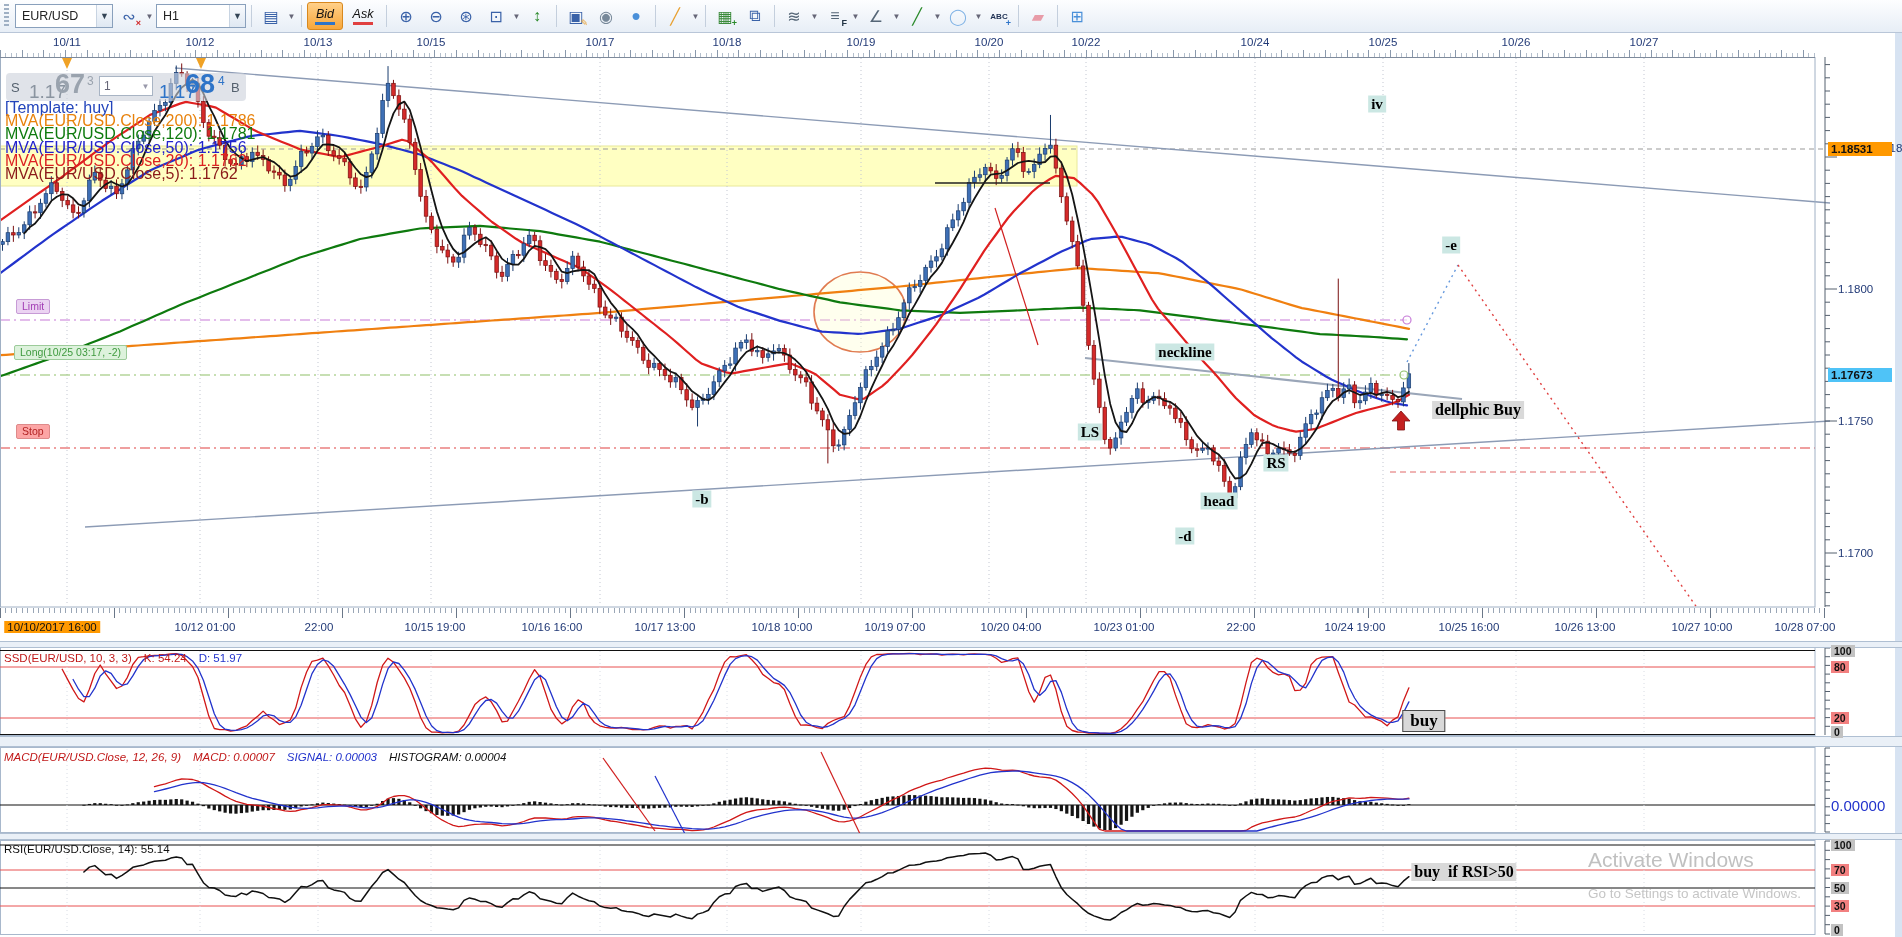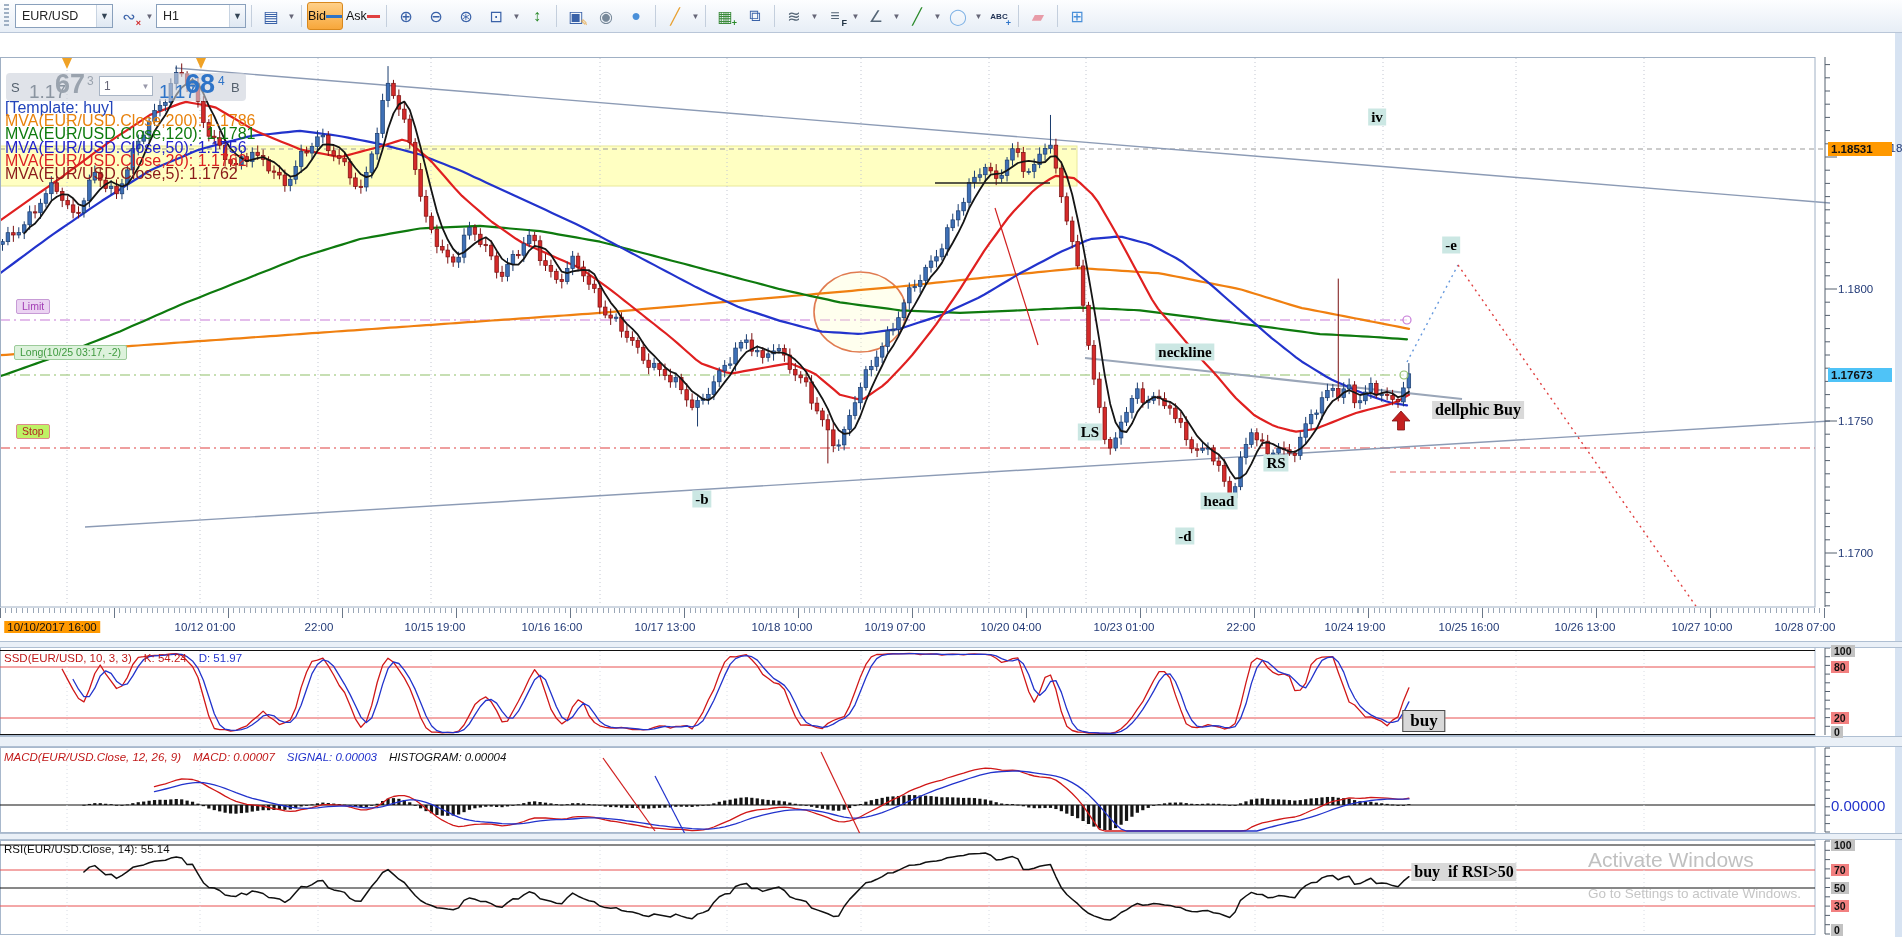--- a/index.html
+++ b/index.html
@@ -14,22 +14,22 @@
   .grip{width:5px;height:24px;margin-right:4px;
     background:repeating-linear-gradient(#9FB0C4 0 2px,transparent 2px 4px);}
   .combo{height:22px;background:#fff;border:1px solid #89A0BC;display:flex;align-items:center;font-size:12.5px;color:#222;}
   .combo .cv{padding:0 6px;flex:1;}
   .combo .ca{width:15px;text-align:center;color:#345;font-size:9px;border-left:1px solid #C8D4E2;align-self:stretch;display:flex;align-items:center;justify-content:center;background:linear-gradient(#F8FAFD,#DFE8F2);}
   .tbtn{height:24px;min-width:26px;display:flex;align-items:center;justify-content:center;border:1px solid transparent;border-radius:2px;font-size:16px;position:relative;}
   .tbtn .sub{position:absolute;right:1px;bottom:0;font-size:9px;font-weight:bold;}
   .tbtn.small{font-size:8px;font-weight:bold;letter-spacing:0;}
   .tcaret{width:9px;font-size:8px;color:#667;text-align:center;}
   .sep{width:1px;height:22px;background:#C4CFDD;margin:0 3px;}
-  .pxbtn{height:26px;width:34px;display:flex;flex-direction:row;align-items:center;justify-content:center;
-    font-size:12.5px;border:1px solid transparent;border-radius:3px;color:#111;}
+  .pxbtn{height:26px;width:34px;display:flex;flex-direction:column;align-items:center;justify-content:center;
+    font-size:12.5px;border:1px solid transparent;border-radius:3px;color:#111;font-style:italic;}
   .pxbtn .ul{width:20px;height:3px;margin-top:1px;}
   .pxbtn.active{background:linear-gradient(#FFD089,#F7A73B);border:1px solid #D8881E;}
   
   #ruler{position:absolute;top:33px;left:0;width:1815px;height:24px;background:#fff;border-bottom:1px solid #7E8A9B;z-index:2;
     background-image:repeating-linear-gradient(90deg,#8A99AC 0 1px,transparent 1px 21.72px),
                      repeating-linear-gradient(90deg,#B4BFCC 0 1px,transparent 1px 5.43px);
     background-size:100% 7px,100% 4px;background-position:left bottom,left bottom;background-repeat:no-repeat;}
   .rlabel{position:absolute;top:3px;transform:translateX(-50%);font-size:11.5px;color:#223A77;z-index:3;}
   .rmarker{position:absolute;width:0;height:0;border-left:5px solid transparent;border-right:5px solid transparent;border-top:11px solid #F0A225;z-index:4;}
   #timestrip{position:absolute;top:608px;left:0;width:1830px;height:33px;background:#fff;z-index:2;
@@ -1067,20 +1067,35 @@
       <div class="tbtn" style="color: rgb(42, 138, 42);">╱</div>
       <div class="tcaret">▼</div>
       <div class="tbtn" style="color: rgb(127, 178, 229);">◯</div>
       <div class="tcaret">▼</div>
       <div class="tbtn small" style="color: rgb(34, 51, 85);">ABC<span class="sub" style="color: rgb(46, 116, 200);">+</span></div>
       <div class="sep"></div>
       <div class="tbtn" style="color: rgb(232, 156, 168);">▰</div>
       <div class="sep"></div>
       <div class="tbtn" style="color: rgb(74, 144, 217);">⊞</div>
     </div>
+  <div id="ruler">
+      <div class="rlabel" style="left: 67px;">10/11</div>
+      <div class="rlabel" style="left: 200px;">10/12</div>
+      <div class="rlabel" style="left: 318px;">10/13</div>
+      <div class="rlabel" style="left: 431px;">10/15</div>
+      <div class="rlabel" style="left: 600px;">10/17</div>
+      <div class="rlabel" style="left: 727px;">10/18</div>
+      <div class="rlabel" style="left: 861px;">10/19</div>
+      <div class="rlabel" style="left: 989px;">10/20</div>
+      <div class="rlabel" style="left: 1086px;">10/22</div>
+      <div class="rlabel" style="left: 1255px;">10/24</div>
+      <div class="rlabel" style="left: 1383px;">10/25</div>
+      <div class="rlabel" style="left: 1516px;">10/26</div>
+      <div class="rlabel" style="left: 1644px;">10/27</div>
+    </div>
   <div id="chartcanvas"></div>
   <div id="timestrip">
       <div class="tlabel hl" style="left: 52px;">10/10/2017 16:00</div>
       <div class="tlabel" style="left: 205px;">10/12 01:00</div>
       <div class="tlabel" style="left: 319px;">22:00</div>
       <div class="tlabel" style="left: 435px;">10/15 19:00</div>
       <div class="tlabel" style="left: 552px;">10/16 16:00</div>
       <div class="tlabel" style="left: 665px;">10/17 13:00</div>
       <div class="tlabel" style="left: 782px;">10/18 10:00</div>
       <div class="tlabel" style="left: 895px;">10/19 07:00</div>
@@ -1123,22 +1138,22 @@
 <div class="rmarker" style="left: 62px; top: 58px;"></div>
     <div class="rmarker" style="left: 196px; top: 58px;"></div>
     <div class="plabel" style="top: 148px; margin-left: 42px;">1.1850</div>
     <div class="plabel" style="top: 289px;">1.1800</div>
     <div class="plabel" style="top: 421px;">1.1750</div>
     <div class="plabel" style="top: 553px;">1.1700</div>
     <div class="pbadge" style="top: 149px; background: rgb(255, 153, 0);">1.18531</div>
     <div class="pbadge" style="top: 375px; background: rgb(79, 195, 247);">1.17673</div>
     <div class="chip" style="left: 16px; top: 299px; color: rgb(163, 63, 181); background: rgb(235, 211, 242); border: 1px solid rgb(199, 155, 214);">Limit</div>
     <div class="chip" style="left: 14px; top: 345px; color: rgb(63, 154, 63); background: rgb(221, 242, 220); border: 1px solid rgb(156, 203, 154);">Long(10/25 03:17, -2)</div>
-    <div class="chip" style="left: 16px; top: 424px; color: rgb(178, 34, 34); background: #bef264; border: 1px solid rgb(222, 138, 138);">Stop</div>
-    <div class="ann teal" style="left: 1377px; top: 104px; margin-top: 13px;">iv</div>
+    <div class="chip" style="left: 16px; top: 424px; color: rgb(178, 34, 34); background: #fca5a5; border: 1px solid rgb(222, 138, 138);">Stop</div>
+    <div class="ann teal" style="left: 1377px; top: 104px;">iv</div>
     <div class="ann teal" style="left: 1451px; top: 245px;">-e</div>
     <div class="ann teal" style="left: 1185px; top: 352px;">neckline</div>
     <div class="ann teal" style="left: 1090px; top: 432px;">LS</div>
     <div class="ann teal" style="left: 1276px; top: 463px;">RS</div>
     <div class="ann teal" style="left: 1219px; top: 501px;">head</div>
     <div class="ann teal" style="left: 702px; top: 499px;">-b</div>
     <div class="ann teal" style="left: 1185px; top: 536px;">-d</div>
     <div class="ann gray" style="left: 1478px; top: 410px;">dellphic Buy</div>
     <div class="ann boxed" style="left: 1424px; top: 721px;">buy</div>
     <div class="ann gray" style="left: 1464px; top: 872px;">buy  if RSI&gt;50</div>

